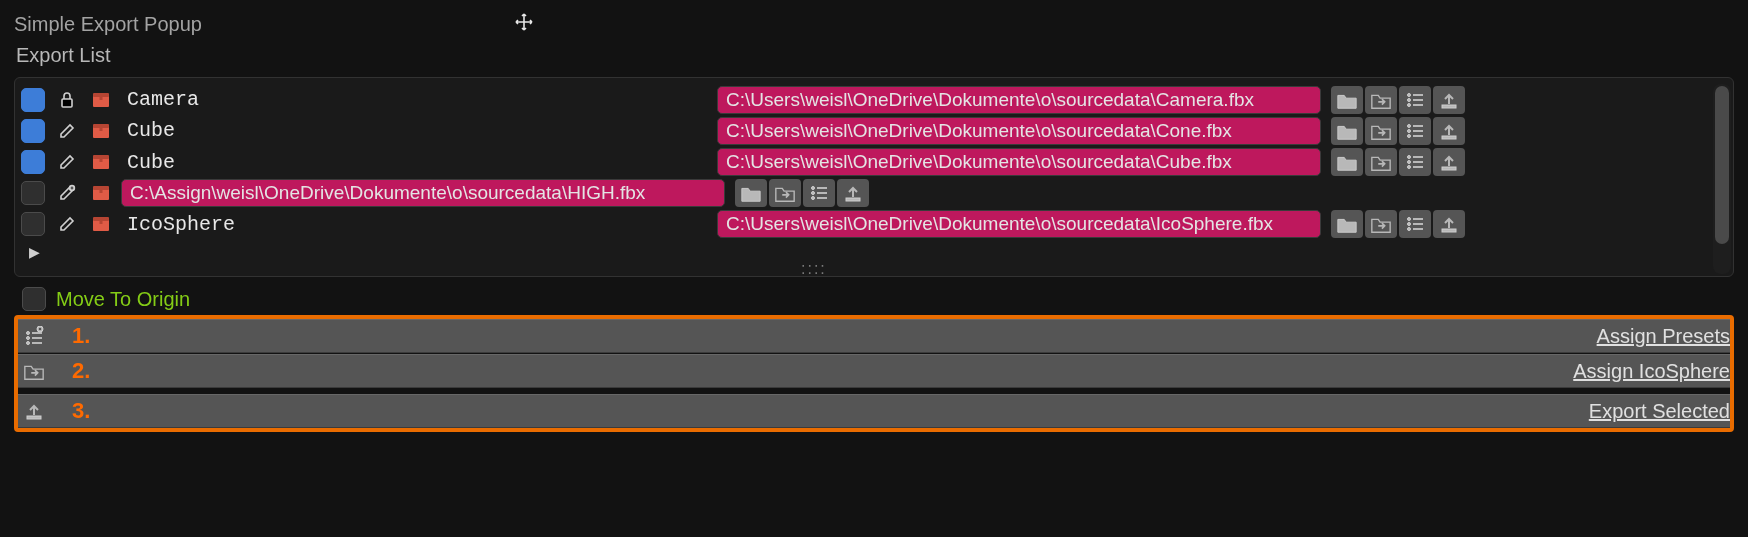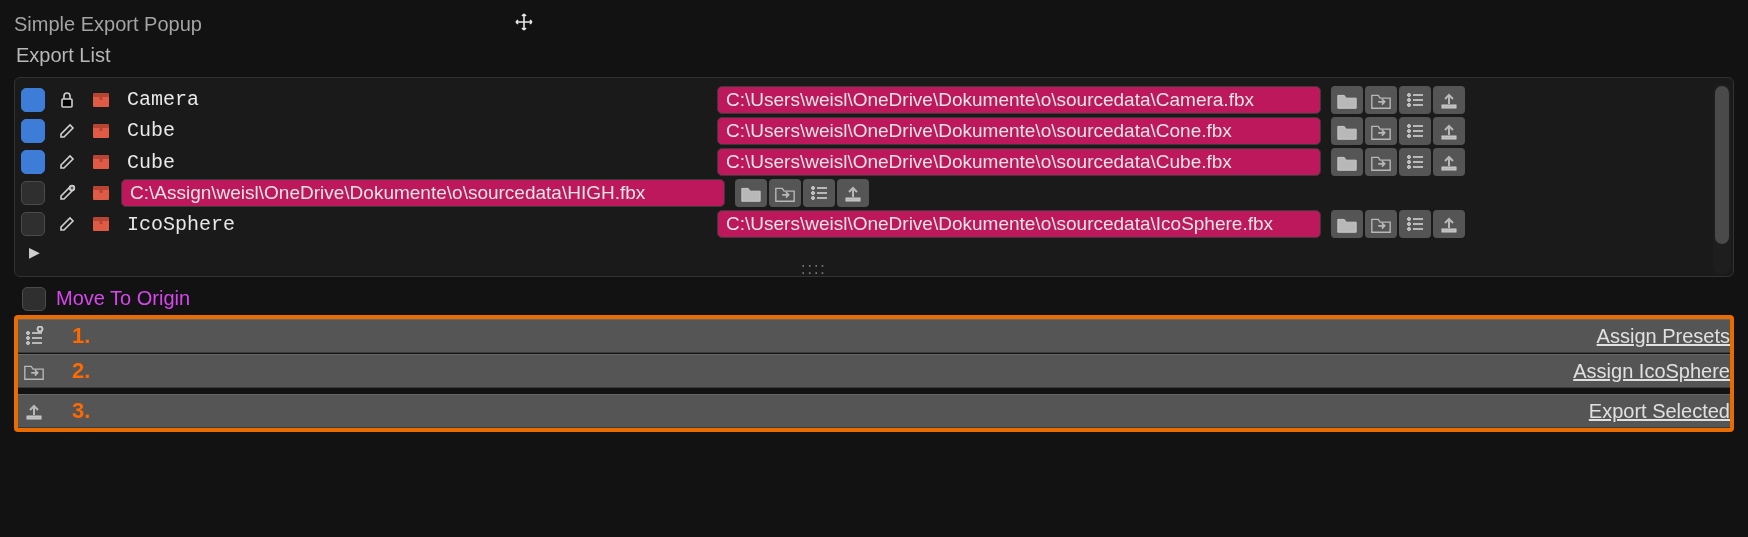--- a/index.html
+++ b/index.html
@@ -84,23 +84,23 @@
     background: #4a4a4a; border-radius: 8px;
   }
   .expand-arrow {
     padding: 4px 8px 0 8px; color: #cfcfcf; font-size: 14px;
   }
   .resize-dots {
     text-align: left; padding-left: 780px; color: #7a7a7a; letter-spacing: 2px; font-size: 16px; height: 14px;
   }
 
   .move-origin-row {
-    display: flex; gap: 8px;
+    display: flex; align-items: center; gap: 8px;
     margin: 10px 0 4px 8px;
-    font-size: 20px; color: #d946ef;
+    font-size: 20px; color: #84cc16;
   }
 
   .highlight-box {
     border: 4px solid #e96c00;
     border-radius: 4px;
     padding: 0;
     margin-top: 2px;
   }
   .wide-btn {
     height: 34px;

